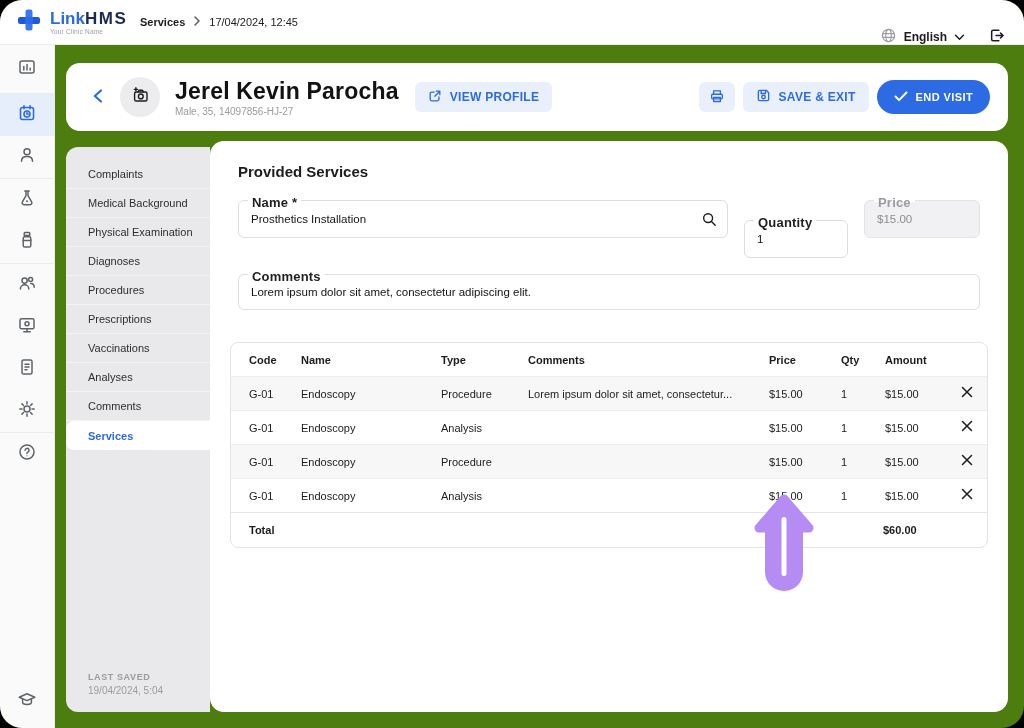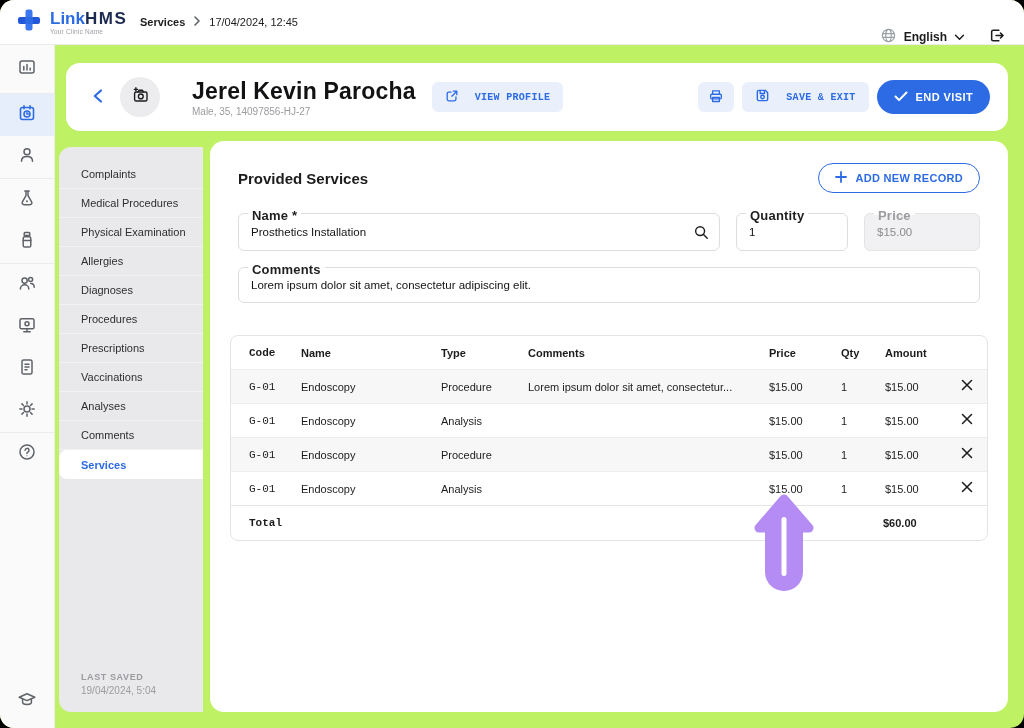--- a/index.html
+++ b/index.html
@@ -1,19 +1,19 @@
 <!DOCTYPE html>
 <html><head>
 <meta charset="utf-8">
 <style>
   * { margin:0; padding:0; box-sizing:border-box; }
   html,body { background:#000; }
   body { font-family:"Liberation Sans", sans-serif; }
-  .app { position:relative; width:1024px; height:728px; background:#bef264;
-         border-radius:14px; overflow:hidden; }
+  .app { position:relative; width:1024px; height:728px; background:#4d7c0f;
+         border-radius:22px; overflow:hidden; }
 
   
   .topbar { position:absolute; top:0; left:0; right:0; height:45px; background:#fff;
             border-bottom:1px solid #ececee; display:flex; align-items:center; z-index:5; }
   .logo { display:flex; align-items:center; gap:8px; padding-left:16px; width:140px; }
   .logo-text .brand { font-size:17px; font-weight:700; line-height:17px; }
   .brand .b1 { color:#2d6be5; }
   .brand .b2 { color:#1b2a4e; letter-spacing:1.5px; font-weight:600; }
   .logo-text .tagline { font-size:6.5px; color:#9aa0a6; margin-top:1px; letter-spacing:.2px; }
   .breadcrumb { display:flex; align-items:center; gap:8px; font-size:11px; color:#1d1d1f; }
@@ -31,34 +31,34 @@
   .rail-sep { height:1px; background:#ebebec; }
   .rail-spacer { flex:1; }
 
   
   .patient-card { position:absolute; top:63px; left:66px; width:942px; height:68px; background:#fff;
                   border-radius:14px; display:flex; align-items:center; padding:0 18px 0 24px;
                   box-shadow:0 1px 2px rgba(0,0,0,.03); z-index:3; }
   .back-btn { background:none; border:none; cursor:pointer; display:flex; margin-right:14px; }
   .avatar { width:40px; height:40px; border-radius:50%; background:#ececee; display:flex;
             align-items:center; justify-content:center; cursor:pointer; flex:0 0 40px; }
-  .pt-id { margin-left:32px; margin-right:16px; }
+  .pt-id { margin-left:15px; margin-right:16px; }
   .pt-name { font-size:23px; font-weight:600; color:#121214; letter-spacing:.2px; white-space:nowrap; }
   .pt-meta { font-size:10px; color:#9b9ba0; margin-top:1px; }
-  .btn-tonal { display:flex; align-items:center; gap:16px; background:#e9f0fc; color:#2d6be5;
-               border:none; border-radius:6px; height:30px; padding:0 13px; font-family:Liberation Mono, monospace;
-               font-size:10px; font-weight:700; letter-spacing:.3px; cursor:pointer; white-space:nowrap; }
+  .btn-tonal { display:flex; align-items:center; gap:8px; background:#e9f0fc; color:#2d6be5;
+               border:none; border-radius:6px; height:30px; padding:0 13px; font-family:Liberation Sans, sans-serif;
+               font-size:12px; font-weight:700; letter-spacing:.3px; cursor:pointer; white-space:nowrap; }
   .btn-icon-only { padding:0 10px; }
   .hdr-actions { margin-left:auto; display:flex; align-items:center; gap:8px; }
   .btn-primary { display:flex; align-items:center; gap:8px; background:#2d6be5; color:#fff; border:none;
                  border-radius:17px; height:34px; padding:0 17px; font-family:inherit; font-size:11px;
                  font-weight:700; letter-spacing:.4px; cursor:pointer; white-space:nowrap; }
 
   
-  .subnav { position:absolute; top:147px; left:59px; width:144px; bottom:16px; background:#e9e9eb;
+  .subnav { position:absolute; top:147px; left:66px; width:144px; bottom:16px; background:#e9e9eb;
             border-radius:12px 0 0 12px; padding-top:13px; z-index:1; }
   .subnav-item { height:29px; display:flex; align-items:center; padding-left:22px; font-size:11px;
                  color:#2e2e31; cursor:pointer; border-bottom:1px solid #f3f3f4; }
   .subnav-item.active { background:#fff; color:#2d6be5; font-weight:600; border-bottom:none;
                         border-radius:8px 0 0 8px; }
   .last-saved { position:absolute; bottom:16px; left:22px; }
   .last-saved .ls-label { font-size:9px; letter-spacing:.6px; color:#9b9ba0; font-weight:600; }
   .last-saved .ls-value { font-size:10px; color:#9b9ba0; margin-top:3px; }
 
   
@@ -75,33 +75,33 @@
            display:flex; align-items:center; }
   .field label { position:absolute; top:-6px; left:9px; background:#fff; padding:0 4px; font-size:13px;
                  font-weight:700; color:#1f1f21; letter-spacing:.2px; }
   .field input { border:none; outline:none; background:transparent; width:100%; height:100%;
                  padding:0 12px; font-family:inherit; font-size:11.5px; color:#141416; }
   .field.grow { flex:1; }
   .field .trail-icon { position:absolute; right:10px; top:50%; transform:translateY(-50%); cursor:pointer; display:flex; }
   .field.disabled { background:#f1f1f3; border-color:#e4e4e6; }
   .field.disabled label { color:#9b9ba0; background:linear-gradient(to bottom,#fff 46%,#f1f1f3 46%); }
   .field.disabled input { color:#8b8b90; }
-  .f-qty { width:112px; } .f-price { width:116px; }
+  .f-qty { width:104px;margin-top:20px; } .f-price { width:116px; }
   .comments-row { margin-top:16px; }
   .comments-row .field { height:36px; }
 
   
   .tbl { margin-top:32px; border:1px solid #e4e4e6; border-radius:8px; overflow:hidden; }
   .tr { display:flex; align-items:center; height:34px; font-size:11px; color:#1c1c1e; }
   .tr.head { height:33px; font-weight:700; }
   .tr.row { border-top:1px solid #ededef; }
   .tr.row.alt { background:#f7f7f8; }
   .tr.total { border-top:1px solid #e4e4e6; height:35px; font-weight:700; }
   .c { padding-right:6px; overflow:hidden; white-space:nowrap; text-overflow:ellipsis; }
-  .c-code   { flex:0 0 70px;  padding-left:18px;font-family:Liberation Mono, monospace; }
+  .c-code   { flex:0 0 70px;  padding-left:18px; }
   .c-name   { flex:0 0 140px; }
   .c-type   { flex:0 0 87px;  }
   .c-comm   { flex:0 0 241px; }
   .c-price  { flex:0 0 72px;  }
   .c-qty    { flex:0 0 44px;  }
   .c-amount { flex:0 0 74px;  }
   .c-act    { flex:0 0 30px; display:flex; align-items:center; justify-content:flex-start; padding:0; }
   .del-btn { background:none; border:none; cursor:pointer; display:flex; padding:2px; }
 
   
@@ -322,47 +322,38 @@
               <path d="M1.5 5.5l3.6 3.6L12.5 1.5" fill="none" stroke="#fff" stroke-width="2" stroke-linecap="round" stroke-linejoin="round"></path>
             </svg>
         </span>
         <span>END VISIT</span>
       </button>
     </div>
   </section>
 
   <aside class="subnav">
     <div class="subnav-item">Complaints</div>
-    <div class="subnav-item">Medical Procedures</div>
+    <div class="subnav-item">Medical Background</div>
     <div class="subnav-item">Physical Examination</div>
-    <div class="subnav-item">Allergies</div>
     <div class="subnav-item">Diagnoses</div>
     <div class="subnav-item">Procedures</div>
     <div class="subnav-item">Prescriptions</div>
     <div class="subnav-item">Vaccinations</div>
     <div class="subnav-item">Analyses</div>
     <div class="subnav-item">Comments</div>
     <div class="subnav-item active">Services</div>
     <div class="last-saved">
       <div class="ls-label">LAST SAVED</div>
       <div class="ls-value">19/04/2024, 5:04</div>
     </div>
   </aside>
 
   <main class="main-card">
     <div class="main-head">
       <h2 class="main-title">Provided Services</h2>
-      <button class="btn-outline">
-        <span>
-          <svg width="12" height="12" viewBox="0 0 12 12">
-              <path d="M6 1v10M1 6h10" fill="none" stroke="#2d6be5" stroke-width="1.8" stroke-linecap="round"></path>
-            </svg>
-        </span>
-        <span>ADD NEW RECORD</span>
-      </button>
     </div>
 
     <div class="form-row">
       <div class="field grow">
         <label>Name *</label>
         <input type="text" value="Prosthetics Installation" style="">
         <span class="trail-icon">
           <svg width="16" height="16" viewBox="0 0 18 18" fill="none" stroke="#1d1d1f" stroke-width="1.6" stroke-linecap="round">
             <circle cx="8" cy="8" r="5"></circle>
               <path d="M11.8 11.8L16 16"></path>

